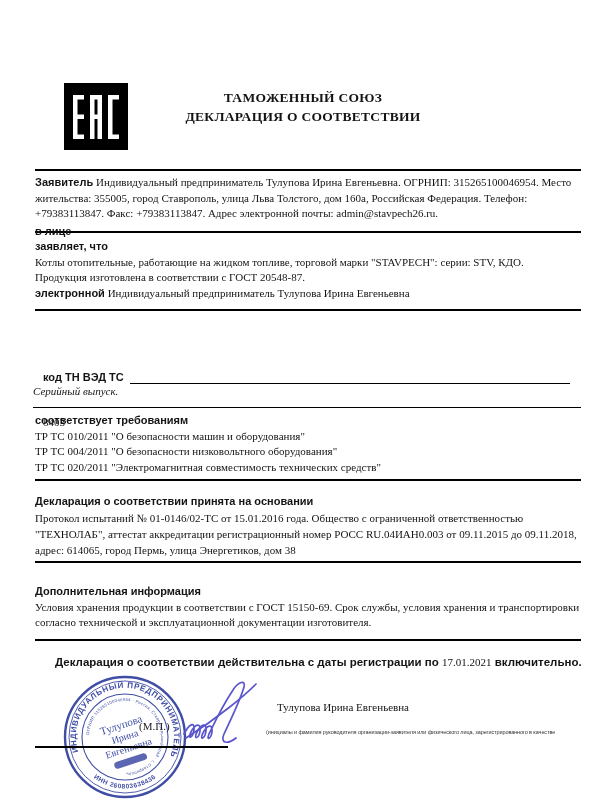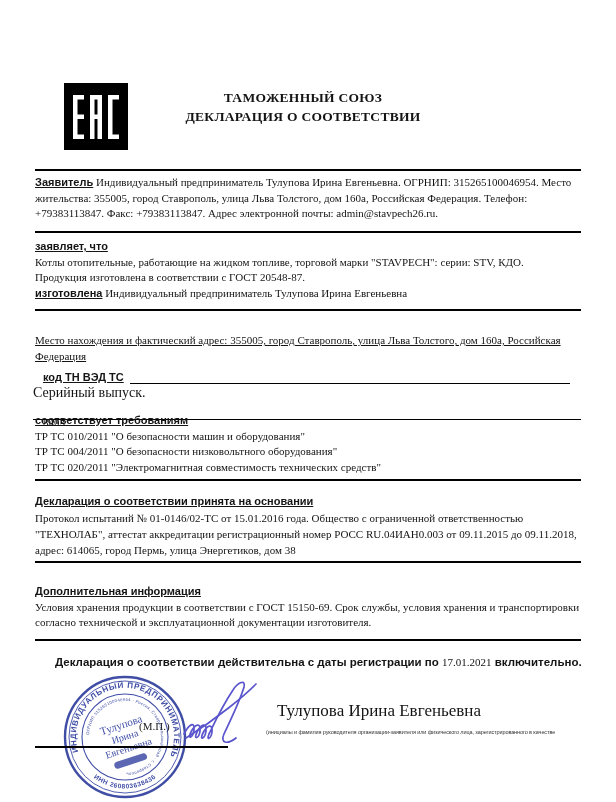--- a/index.html
+++ b/index.html
@@ -10,31 +10,31 @@
   .serif{font-family:"Liberation Serif", serif;}
   .sansb{font-family:"Liberation Sans", sans-serif;font-weight:bold;}
   .abs{position:absolute;padding-left:8px;}
   .rule{position:absolute;left:35px;width:546px;height:2px;background:#000;}
   .thinline{position:absolute;height:1px;background:#000;}
   .block{position:absolute;left:35px;width:546px;font-size:11px;line-height:15.5px;}
   .title{
     position:absolute;left:0;top:88px;width:606px;text-align:center;
     font-family:"Liberation Serif", serif;font-weight:bold;font-size:13.5px;line-height:19px;letter-spacing:.3px;
   }
-  .label{font-family:"Liberation Sans", sans-serif;font-weight:bold;font-size:11px;text-decoration:underline;}
+  .label{font-family:"Liberation Sans", sans-serif;font-weight:bold;font-size:11px;}
   .underlined{text-decoration:underline;}
   .serial-row{
     position:absolute;left:33px;top:385px;width:548px;border-bottom:1px solid #000;
-    font-size:14px;padding-bottom:18px;
+    font-size:11px;padding-bottom:10px;font-style:italic;
   }
   .tiny-caption{
     position:absolute;left:266px;top:729px;font-family:"Liberation Sans", sans-serif;
     font-size:5.5px;color:#333;white-space:nowrap;letter-spacing:-0.1px;
   }
-  .sig-name{position:absolute;left:277px;top:701px;font-size:17px;}
+  .sig-name{position:absolute;left:277px;top:701px;font-size:11px;}
   .mp-note{position:absolute;left:95px;top:720px;font-size:11px;color:#222;z-index:4;margin-left:44px;}
   .stamp-wrap{position:absolute;left:62px;top:674px;width:126px;height:126px;z-index:1;}
   .sig-line{position:absolute;left:35px;top:746px;width:193px;height:1.5px;background:#000;z-index:2;}
   .signature-wrap{position:absolute;left:178px;top:676px;width:95px;height:90px;z-index:3;}
   .validity{position:absolute;left:35px;top:656px;width:560px;font-size:11.5px;margin-left:20px;}
   .validity .date{font-family:"Liberation Serif", serif;font-weight:normal;font-size:11px;}
 </style>
 </head>
 <body>
 
@@ -67,30 +67,30 @@
 
   <div class="rule" style="top:169px;"></div>
   <div class="rule" style="top:231px;"></div>
   <div class="rule" style="top:309px;"></div>
   <div class="rule" style="top:479px;"></div>
   <div class="rule" style="top:561px;"></div>
   <div class="rule" style="top:639px;"></div>
 
   <div class="block" style="top:175px;">
     <span class="label">Заявитель</span><span> Индивидуальный предприниматель Тулупова Ирина Евгеньевна.  ОГРНИП: 315265100046954. Место жительства: 355005, город Ставрополь, улица Льва Толстого, дом 160а, Российская Федерация. Телефон: +79383113847. Факс: +79383113847. Адрес электронной почты: admin@stavpech26.ru.</span>
+    <div class="label" style="margin-top:2px;">в лице</div>
   </div>
 
   <div class="block" style="top:239px;">
     <div class="label">заявляет, что</div>
     <div>Котлы отопительные, работающие на жидком топливе, торговой марки "STAVPECH": серии: STV, КДО.</div>
     <div>Продукция изготовлена в соответствии с ГОСТ 20548-87.</div>
-    <div><span class="label">изготовлена</span><span> Индивидуальный предприниматель Тулупова Ирина Евгеньевна</span></div>
+    <div><span class="label">электронной</span><span> Индивидуальный предприниматель Тулупова Ирина Евгеньевна</span></div>
   </div>
 
-  <div class="block underlined" style="top:333px;">Место нахождения и фактический адрес: 355005, город Ставрополь, улица Льва Толстого, дом 160а, Российская Федерация</div>
 
   <div class="abs label" style="left:35px;top:371px;">код ТН ВЭД ТС</div>
   <div class="thinline" style="left:130px;top:383px;width:440px;"></div>
   <div class="serial-row"><span>Серийный выпуск.</span></div>
   <div class="abs serif" style="left:35px;top:400px;font-size:11px;margin-top:16px;">8403</div>
 
   <div class="block" style="top:413px;">
     <div class="label">соответствует требованиям</div>
     <div>ТР ТС 010/2011 "О безопасности машин и оборудования"</div>
     <div>ТР ТС 004/2011 "О безопасности низковольтного оборудования"</div>

